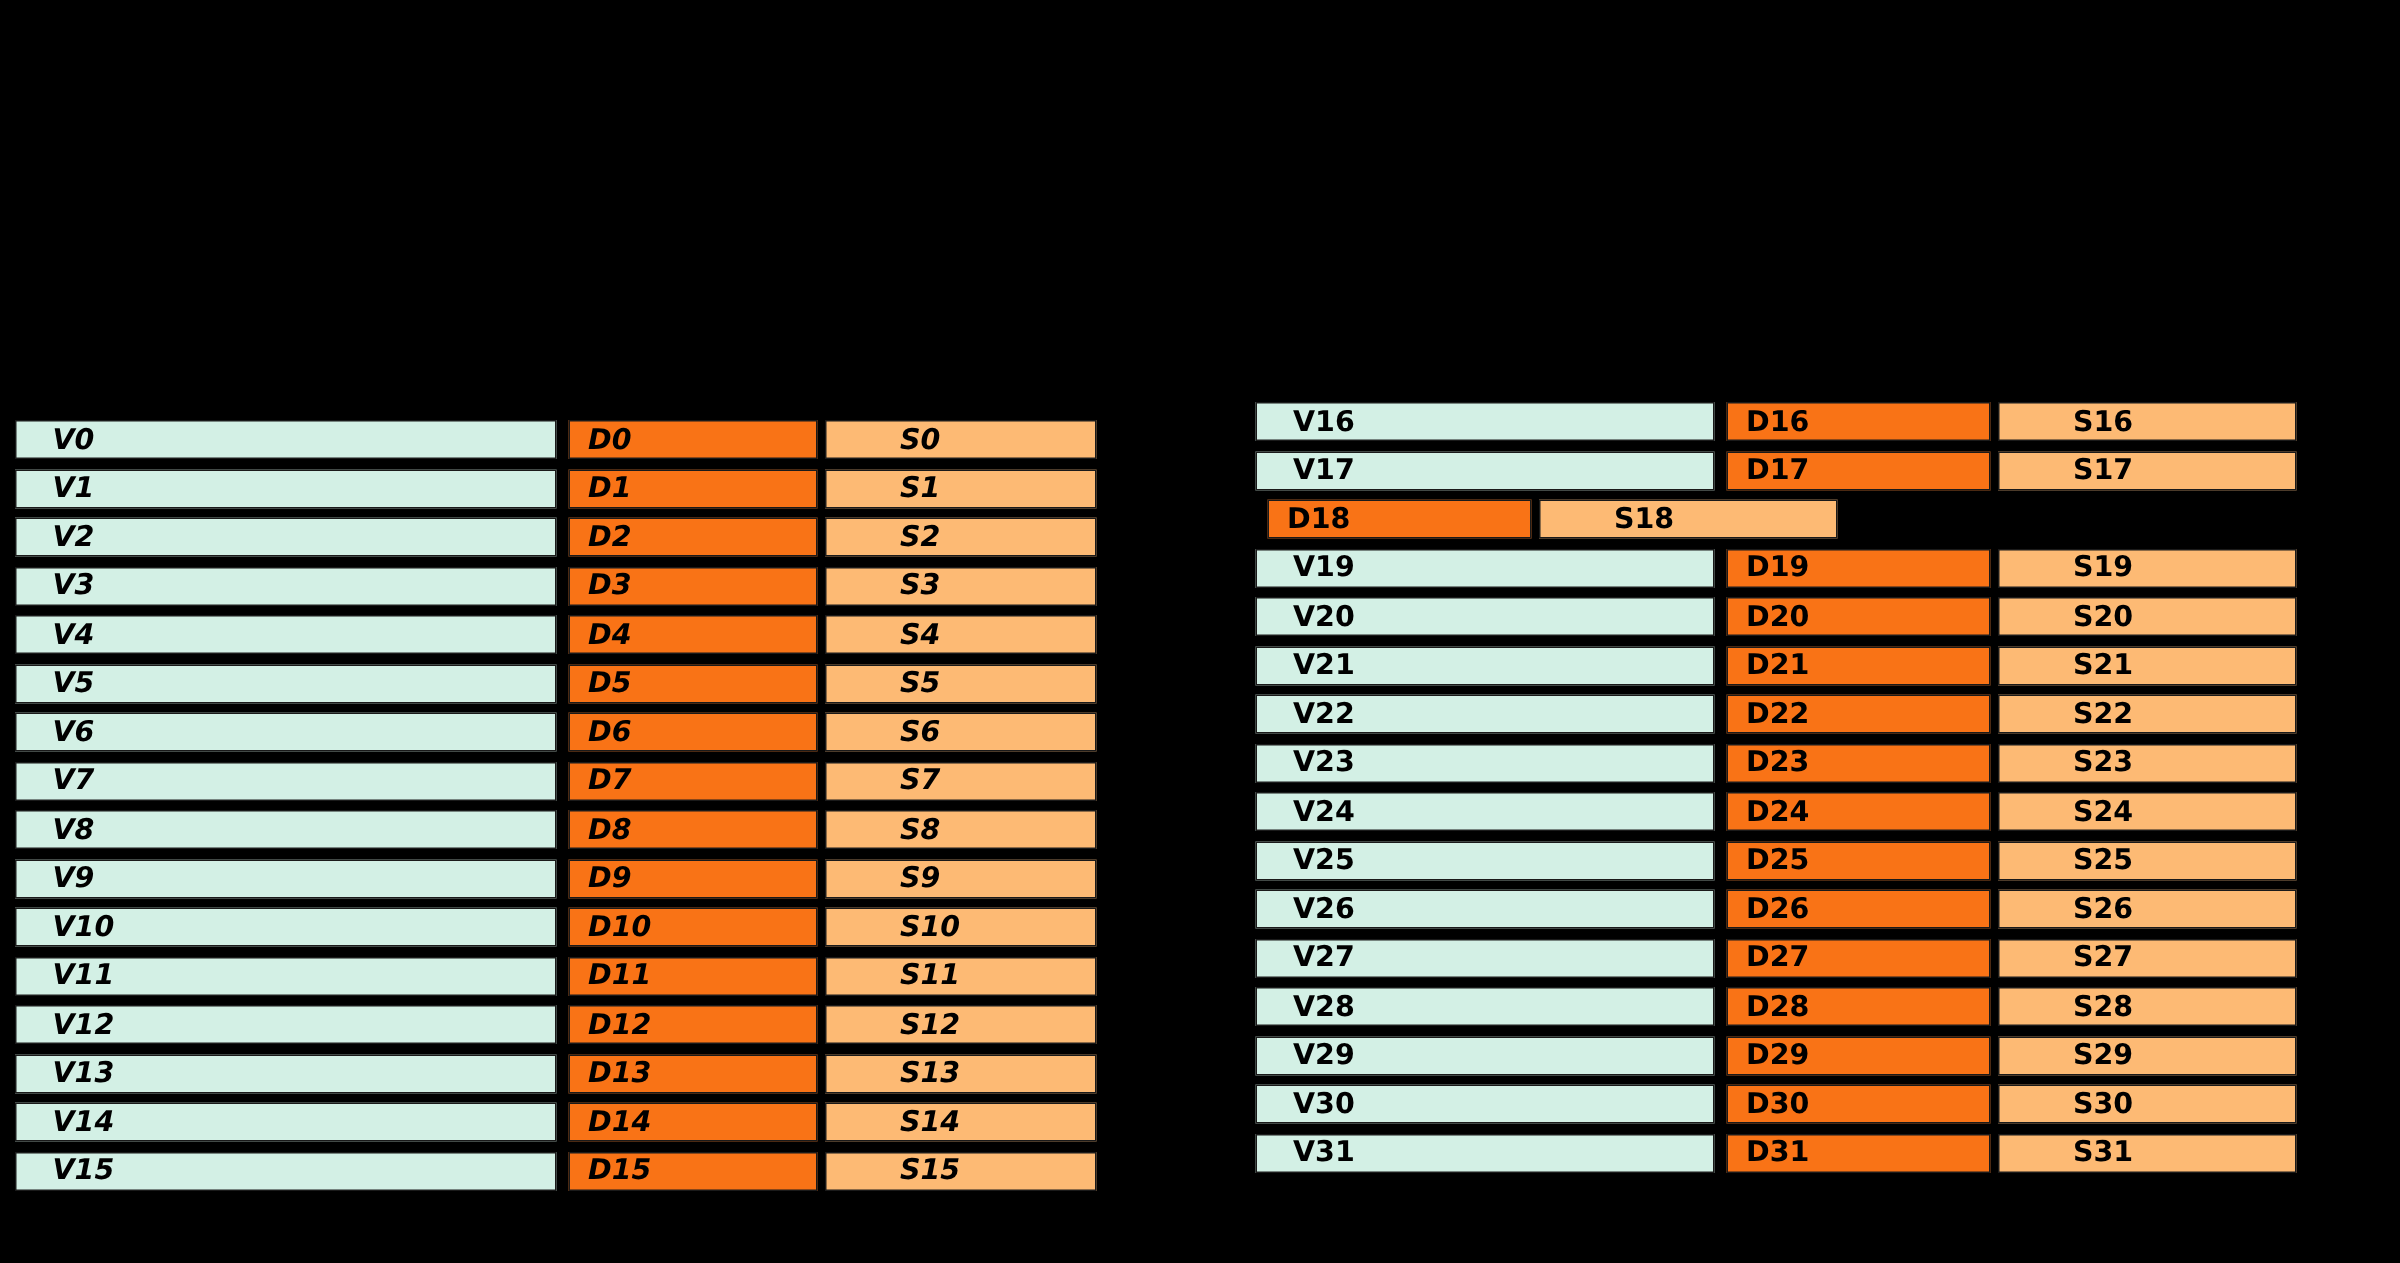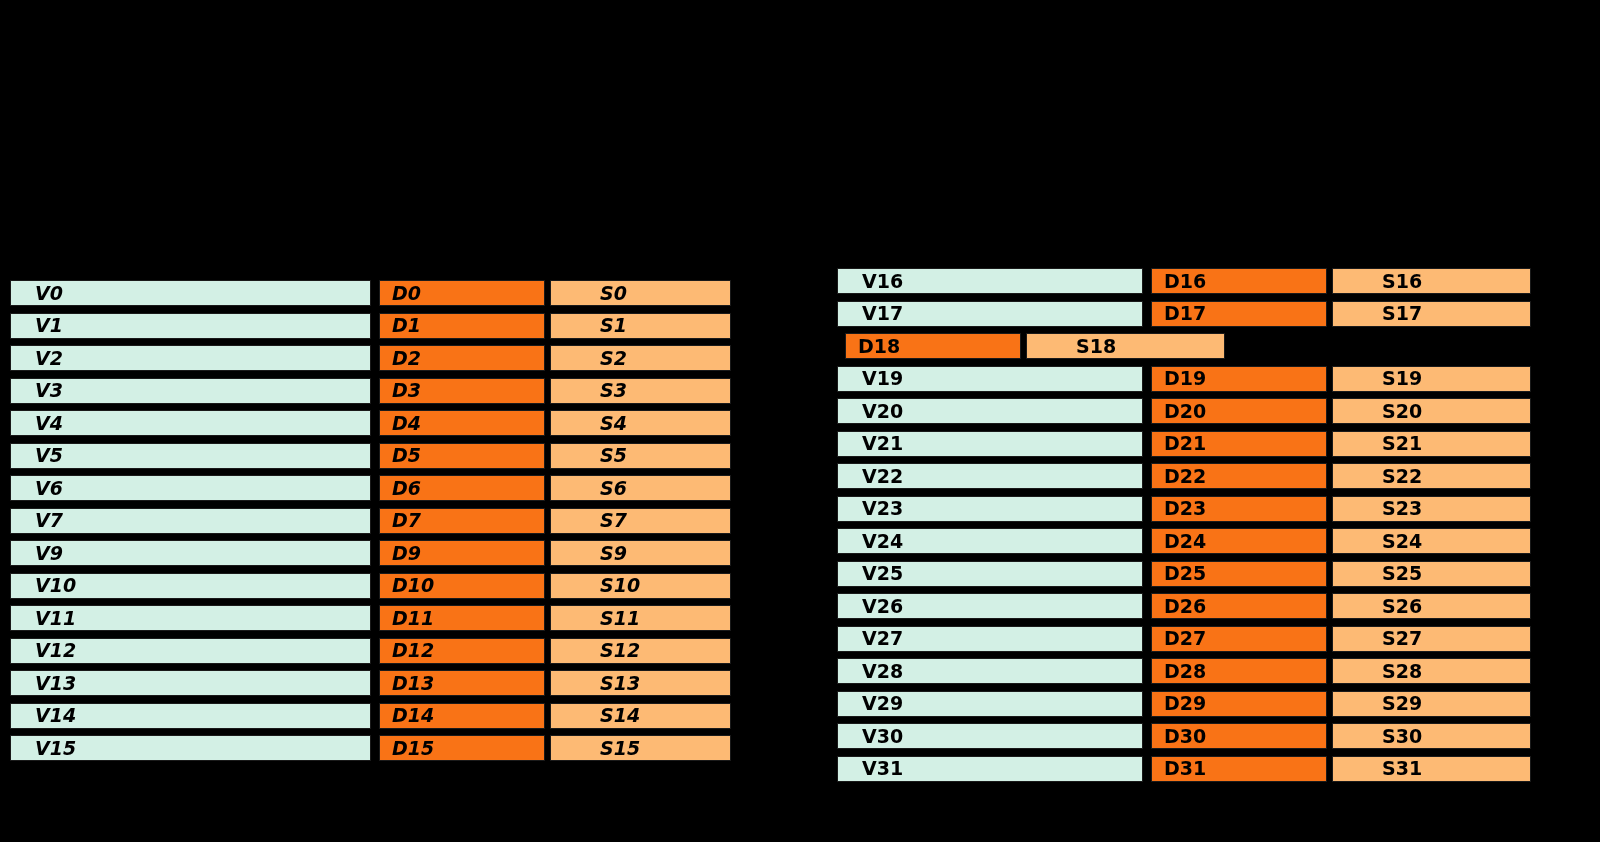--- a/index.html
+++ b/index.html
@@ -117,20 +117,25 @@
         <div class="cell cell-v">V6</div>
         <div class="cell cell-d">D6</div>
         <div class="cell cell-s">S6</div>
       </div>
       <div class="row">
         <div class="cell cell-v">V7</div>
         <div class="cell cell-d">D7</div>
         <div class="cell cell-s">S7</div>
       </div>
       <div class="row">
+        <div class="cell cell-v">V8</div>
+        <div class="cell cell-d">D8</div>
+        <div class="cell cell-s">S8</div>
+      </div>
+      <div class="row">
         <div class="cell cell-v">V9</div>
         <div class="cell cell-d">D9</div>
         <div class="cell cell-s">S9</div>
       </div>
       <div class="row">
         <div class="cell cell-v">V10</div>
         <div class="cell cell-d">D10</div>
         <div class="cell cell-s">S10</div>
       </div>
       <div class="row">

